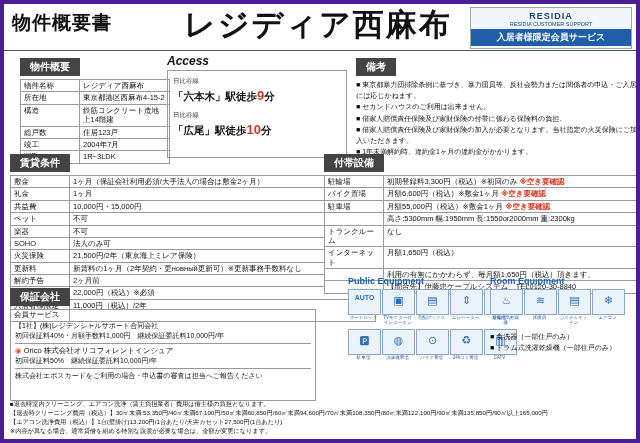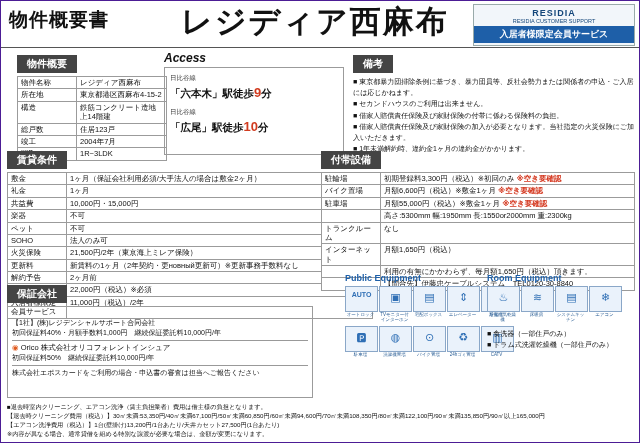--- a/index.html
+++ b/index.html
@@ -1,17 +1,17 @@
 <!DOCTYPE html>
 <html><head>
 <meta charset="utf-8">
 <style>
   html,body{margin:0;padding:0;background:#ffffff;}
   body{width:640px;height:443px;font-family:"Liberation Sans","DejaVu Sans",sans-serif;color:#111;}
-  #sheet{position:relative;width:640px;height:443px;box-sizing:border-box;border:1px solid #4c1d95;background:#fff;overflow:hidden;}
+  #sheet{position:relative;width:640px;height:443px;box-sizing:border-box;border:4px solid #4c1d95;background:#fff;overflow:hidden;}
 
   
   .hdr{position:relative;height:46px;border-bottom:1px solid #555;}
   .hdr-title{position:absolute;left:8px;top:6px;font-size:19px;font-weight:bold;letter-spacing:1px;}
   .hdr-main{position:absolute;left:180px;top:0px;font-size:31px;font-weight:bold;letter-spacing:2px;color:#111;}
   .hdr-badge{position:absolute;right:4px;top:3px;width:160px;height:40px;border:1px solid #9aa;background:#f2f6fa;}
   .hdr-badge .b1{font-size:9px;font-weight:bold;color:#14467a;text-align:center;margin-top:3px;letter-spacing:1px;}
   .hdr-badge .b2{font-size:5.5px;color:#14467a;text-align:center;letter-spacing:0px;}
   .hdr-badge .b3{font-size:9px;font-weight:bold;color:#fff;background:#1e5fa8;text-align:center;margin-top:2px;padding:2px 0;}
 
@@ -138,25 +138,25 @@
           </tr>
       <tr>
             <td class="k">礼金</td>
             <td>1ヶ月</td>
           </tr>
       <tr>
             <td class="k">共益費</td>
             <td>10,000円・15,000円</td>
           </tr>
       <tr>
+            <td class="k">ペット</td>
+            <td>不可</td>
+          </tr>
+      <tr>
             <td class="k">楽器</td>
-            <td>不可</td>
-          </tr>
-      <tr>
-            <td class="k">ペット</td>
             <td>不可</td>
           </tr>
       <tr>
             <td class="k">SOHO</td>
             <td>法人のみ可</td>
           </tr>
       <tr>
             <td class="k">火災保険</td>
             <td>21,500円/2年（東京海上ミレア保険）</td>
           </tr>

